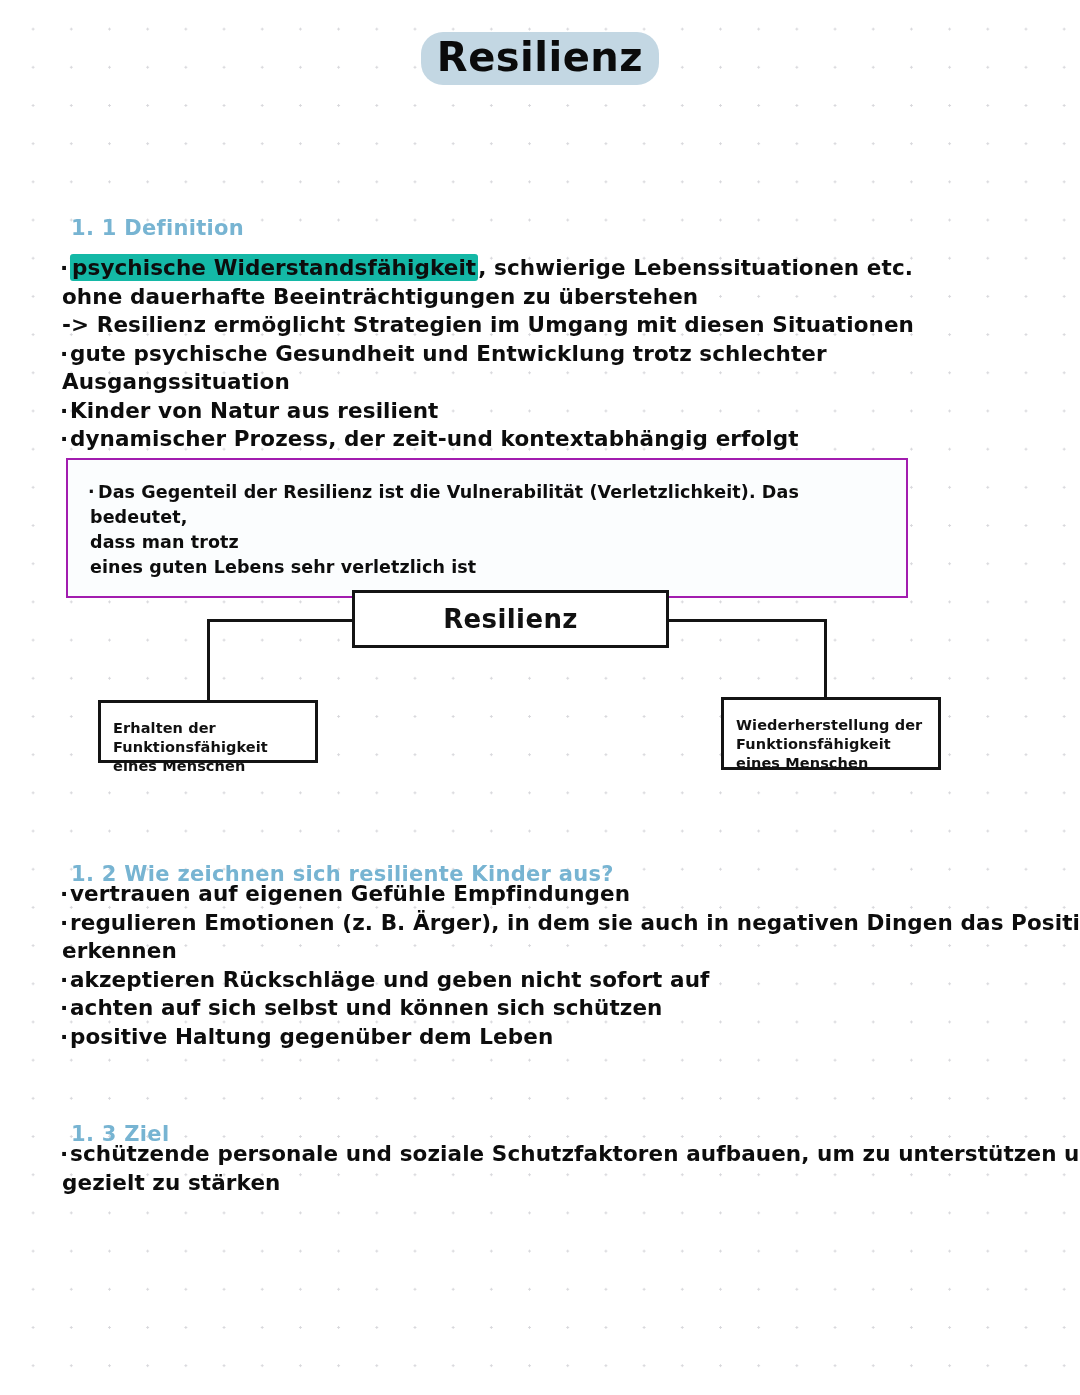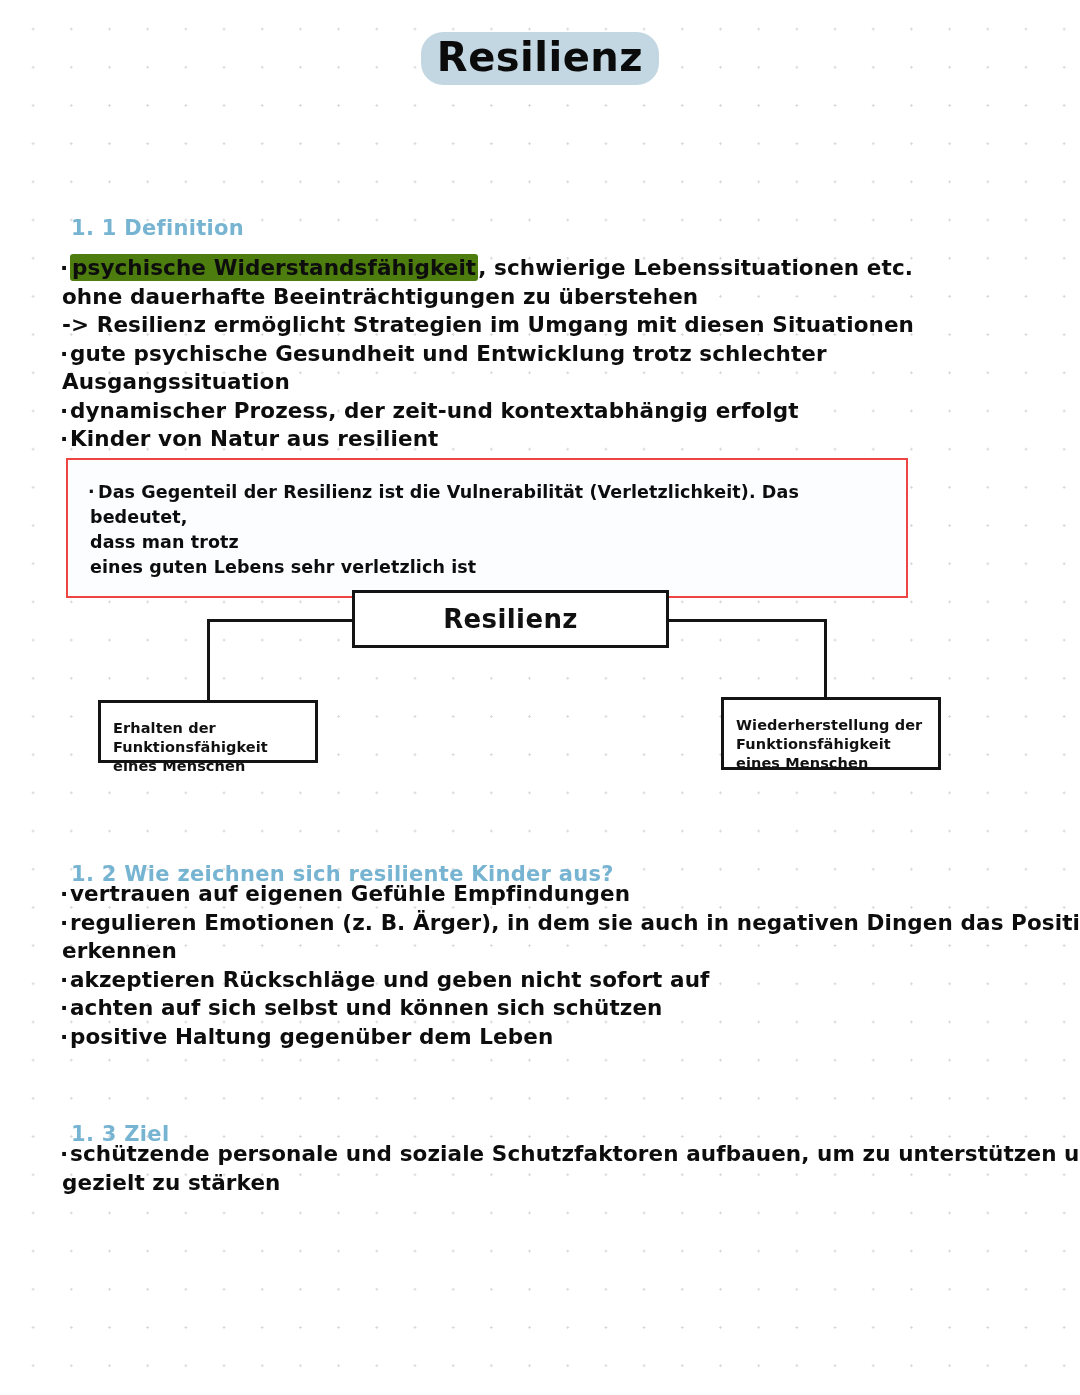--- a/index.html
+++ b/index.html
@@ -93,36 +93,36 @@
     white-space: nowrap;
   }
   .bullet-dot::before {
     content: "\00B7";
     display: inline-block;
     width: 10px;
     margin-left: -2px;
     font-weight: 700;
   }
   .hl {
-    background: #4d7c0f;
+    background: #14b8a6;
     border-radius: 3px;
     padding: 1px 2px;
     box-decoration-break: clone;
     -webkit-box-decoration-break: clone;
   }
 
   
   .callout {
     position: absolute;
     left: 66px;
     top: 458px;
     width: 842px;
     min-height: 106px;
     box-sizing: border-box;
-    border: 2px solid #ef4444;
+    border: 2px solid #a21caf;
     background: #fbfdfe;
     padding: 20px 22px 16px 22px;
   }
   .callout .cline {
     font-size: 17.5px;
     line-height: 25px;
     font-weight: 600;
     color: #0d0d0d;
     letter-spacing: 0.1px;
   }
@@ -199,24 +199,24 @@
     <div class="line">
       <span class="bullet-dot"></span><span class="hl">psychische Widerstandsfähigkeit</span><span>, schwierige Lebenssituationen etc.</span>
     </div>
     <div class="line">ohne dauerhafte Beeinträchtigungen zu überstehen</div>
     <div class="line">-&gt; Resilienz ermöglicht Strategien im Umgang mit diesen Situationen</div>
     <div class="line">
       <span class="bullet-dot"></span><span>gute psychische Gesundheit und Entwicklung trotz schlechter</span>
     </div>
     <div class="line">Ausgangssituation</div>
     <div class="line">
+      <span class="bullet-dot"></span><span>Kinder von Natur aus resilient</span>
+    </div>
+    <div class="line">
       <span class="bullet-dot"></span><span>dynamischer Prozess, der zeit-und kontextabhängig erfolgt</span>
-    </div>
-    <div class="line">
-      <span class="bullet-dot"></span><span>Kinder von Natur aus resilient</span>
     </div>
   </div>
 
   <div class="callout">
     <div class="cline">
       <span class="bullet-dot"></span><span>Das Gegenteil der Resilienz ist die Vulnerabilität (Verletzlichkeit). Das bedeutet,</span>
     </div>
     <div class="cline">dass man trotz</div>
     <div class="cline">eines guten Lebens sehr verletzlich ist</div>
   </div>

